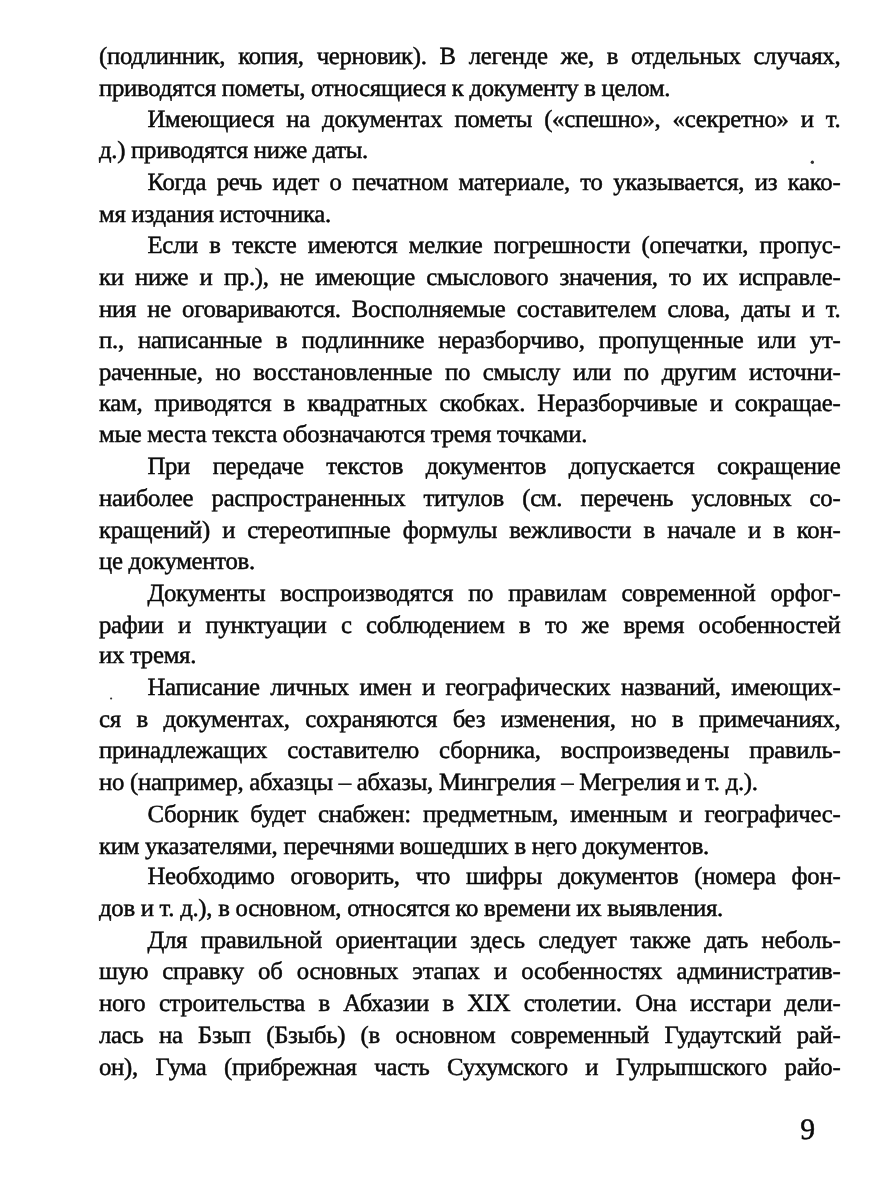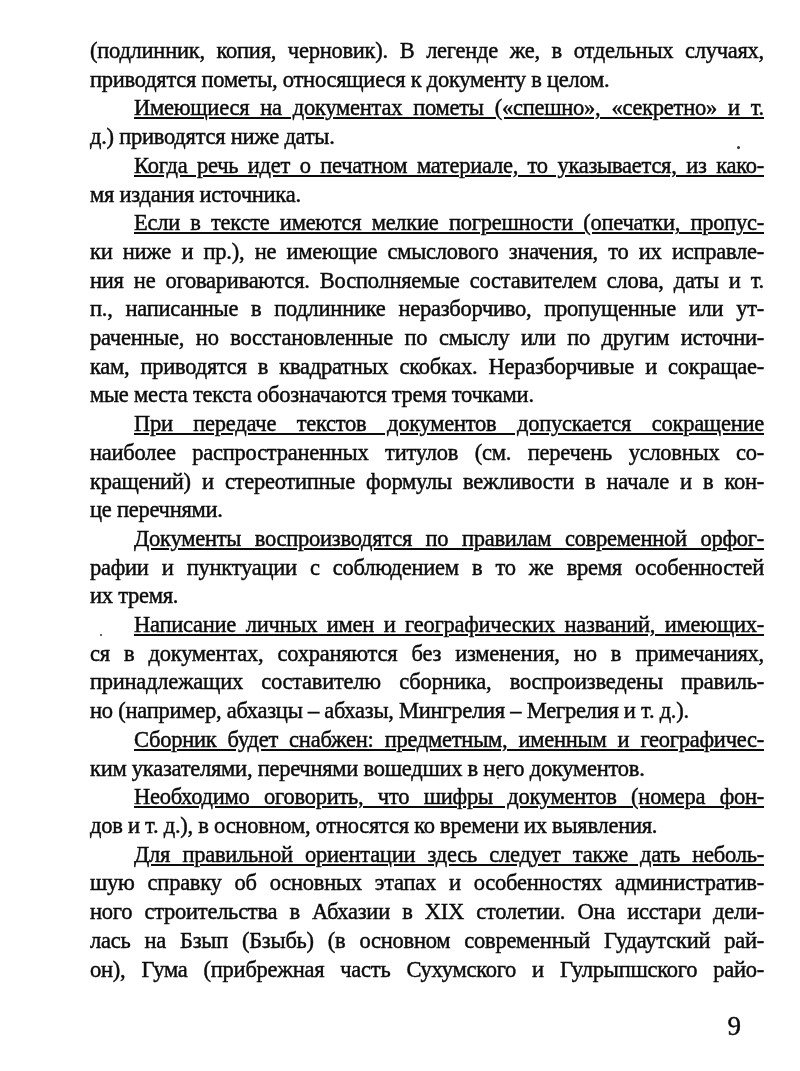--- a/index.html
+++ b/index.html
@@ -39,21 +39,20 @@
     text-align: justify;
     text-align-last: justify;
   }
   
   .line.l {
     text-align: center;
     text-align-last: left;
   }
   .line.indent {
     text-indent: 44px;
-    text-decoration: underline;
   }
   .page-number {
     position: absolute;
     top: 1010px;
     right: 59px;
     font-size: 27px;
     line-height: 32px;
     letter-spacing: 0;
     -webkit-text-stroke: 0.45px #0b0b0b;
   }
@@ -91,21 +90,21 @@
         <div class="line j">ния не оговариваются. Восполняемые составителем слова, даты и т.</div>
         <div class="line j">п., написанные в подлиннике неразборчиво, пропущенные или ут-</div>
         <div class="line j">раченные, но восстановленные по смыслу или по другим источни-</div>
         <div class="line j">кам, приводятся в квадратных скобках. Неразборчивые и сокращае-</div>
         <div class="line l">мые места текста обозначаются тремя точками.</div>
       </div>
       <div class="paragraph">
         <div class="line j indent">При передаче текстов документов допускается сокращение</div>
         <div class="line j">наиболее распространенных титулов (см. перечень условных со-</div>
         <div class="line j">кращений) и стереотипные формулы вежливости в начале и в кон-</div>
-        <div class="line l">це перечнями.</div>
+        <div class="line l">це документов.</div>
       </div>
       <div class="paragraph">
         <div class="line j indent">Документы воспроизводятся по правилам современной орфог-</div>
         <div class="line j">рафии и пунктуации с соблюдением в то же время особенностей</div>
         <div class="line l">их тремя.</div>
       </div>
       <div class="paragraph">
         <div class="line j indent">Написание личных имен и географических названий, имеющих-</div>
         <div class="line j">ся в документах, сохраняются без изменения, но в примечаниях,</div>
         <div class="line j">принадлежащих составителю сборника, воспроизведены правиль-</div>

